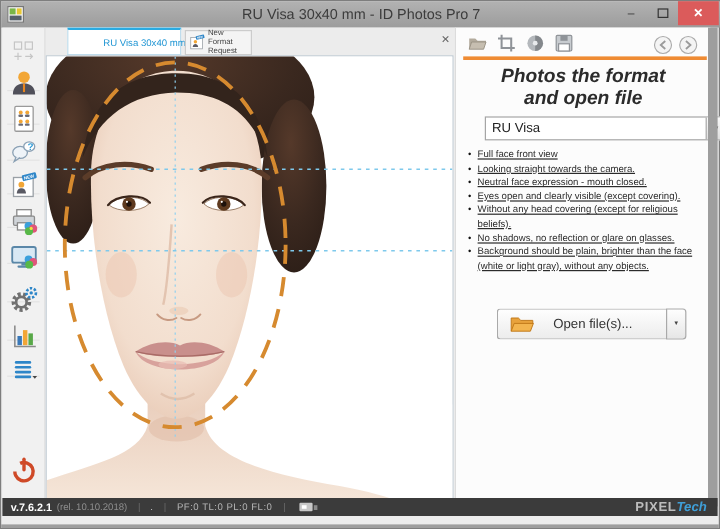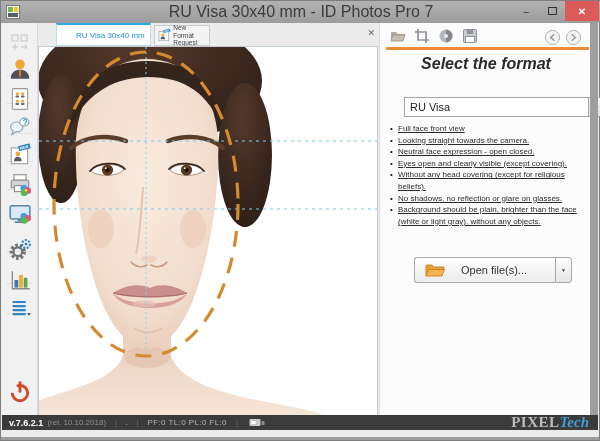--- a/index.html
+++ b/index.html
@@ -4,38 +4,38 @@
 <style>
   * { margin:0; padding:0; box-sizing:border-box; }
   html,body { width:600px; height:441px; overflow:hidden; background:#9b9b9b;
     font-family:"Liberation Sans", sans-serif; }
   .window { position:absolute; inset:0; background:#ececec; border:1px solid #7e7e7e; }
 
   
   .titlebar { position:absolute; left:0; top:0; width:600px; height:22px;
     background:linear-gradient(#b2b2b2,#9c9c9c); display:flex; align-items:center; }
   .app-icon { margin-left:5px; width:14px; height:14px; flex:0 0 auto; }
-  .title-text { position:absolute; left:0; right:0; text-align:center; font-size:16px;
+  .title-text { position:absolute; left:0; right:0; text-align:center; font-size:12px;
     color:#3c3c3c; pointer-events:none; }
   .win-btns { position:absolute; right:2px; top:0; height:20px; display:flex; align-items:stretch; }
   .win-btn { width:26px; display:flex; align-items:center; justify-content:center;
     font-size:10px; color:#333; }
   .win-btn.max span { width:9px; height:8px; border:1px solid #333; display:block; }
   .win-btn.close { width:34px; background:#db5b5b; color:#fff; font-size:10px; font-weight:bold; }
 
   
   .sidebar { position:absolute; left:1px; top:22px; width:36px; bottom:18px;
     background:#f1f1f1; border-right:1px solid #d9d9d9; }
   .side-icon { position:absolute; left:6px; width:24px; height:24px; }
   .side-sep { position:absolute; left:4px; width:27px; height:1px; background:#e3e3e3; }
 
   
   .tabbar { position:absolute; left:37px; top:22px; width:341px; height:23px; background:#ececec; }
   .tab-active { position:absolute; left:18px; top:0; width:95px; height:23px; background:#fff;
-    border:1px solid #bfdcec; border-top:2px solid #29abe2; display:flex; align-items:center; gap:15px; padding:0 4px; }
+    border:1px solid #bfdcec; border-top:2px solid #29abe2; display:flex; align-items:center; gap:15px; padding:0 14px; }
   .tab-active .lbl { font-size:8px; color:#2196d4; white-space:nowrap; }
   .tab-active .x { font-size:8px; color:#2196d4; margin-left:1px; }
   .tab-inactive { position:absolute; left:116px; top:2px; width:56px; height:21px; background:#f4f4f4;
     border:1px solid #cccccc; display:flex; align-items:center; gap:2px; padding:0 2px; }
   .tab-inactive .lbl { font-size:6.5px; line-height:7.5px; color:#444; }
   .tabbar-x { position:absolute; right:4px; top:5px; font-size:9px; color:#666; }
 
   
   .photo { position:absolute; left:37px; top:45px; width:340px; height:374px;
     background:#fff; border:1px solid #c2ccd4; }
@@ -73,21 +73,21 @@
   
   .statusbar { position:absolute; left:1px; right:1px; bottom:10px; height:15px; background:#3b3b3b;
     display:flex; align-items:center; color:#b0b0b0; font-size:8px; }
   .statusbar .ver { color:#fff; font-weight:bold; font-size:9px; margin-left:7px; }
   .statusbar .rel { margin-left:4px; color:#8e8e8e; }
   .statusbar .sep { margin-left:9px; color:#6a6a6a; }
   .statusbar .dot { margin-left:8px; color:#c8c8c8; }
   .statusbar .cnt { margin-left:9px; letter-spacing:.4px; color:#b4b4b4; }
   .statusbar .sicon { margin-left:11px; width:16px; height:10px; }
   .statusbar .spacer { flex:1; }
-  .brand { margin-right:9px; font-size:15px;font-family:Liberation Serif, serif; }
+  .brand { margin-right:9px; font-size:11px; }
   .brand .px { color:#bdbdbd; font-weight:bold; letter-spacing:.5px; }
   .brand .tech { color:#3f9fd8; font-style:italic; font-weight:bold; }
   .bottom-strip { position:absolute; left:0; right:0; bottom:0; height:3px; background:#9e9e9e; }
 </style>
 </head>
 <body>
 
 <div class="window">
 
   <div class="titlebar">
@@ -338,32 +338,33 @@
         <path d="M11,5.5 L7,9 L11,12.5" fill="none" stroke="#9a9a9a" stroke-width="1.6"></path>
       </svg>
       <svg class="nav-circle" style="left:185px" viewBox="0 0 18 18">
         <circle cx="9" cy="9" r="7.5" fill="#f4f4f4" stroke="#ababab"></circle>
         <path d="M7,5.5 L11,9 L7,12.5" fill="none" stroke="#9a9a9a" stroke-width="1.6"></path>
       </svg>
     </div>
     <div class="orange-rule"></div>
 
     <div class="heading">
-      <span>Select the format</span><br>
+      <span>Photos the format</span><br>
+      <span>and open file</span>
     </div>
 
     <div class="fmt-select">
       <span class="val">RU Visa</span>
       <span class="btn">▼</span>
     </div>
 
     <ul class="req-list">
       <li>Full face front view</li>
       <li>Looking straight towards the camera.</li>
-      <li>Neutral face expression - open closed.</li>
+      <li>Neutral face expression - mouth closed.</li>
       <li>Eyes open and clearly visible (except covering).</li>
       <li>Without any head covering (except for religious beliefs).</li>
       <li>No shadows, no reflection or glare on glasses.</li>
       <li>Background should be plain, brighter than the face (white or light gray), without any objects.</li>
     </ul>
 
     <div class="open-row">
       <div class="open-main">
         <svg class="oicon" viewBox="0 0 20 16">
           <path d="M1,14 V3 h6 l2,2 h10 v3" fill="#e8a23c" stroke="#c07818" stroke-width="0.8"></path>

